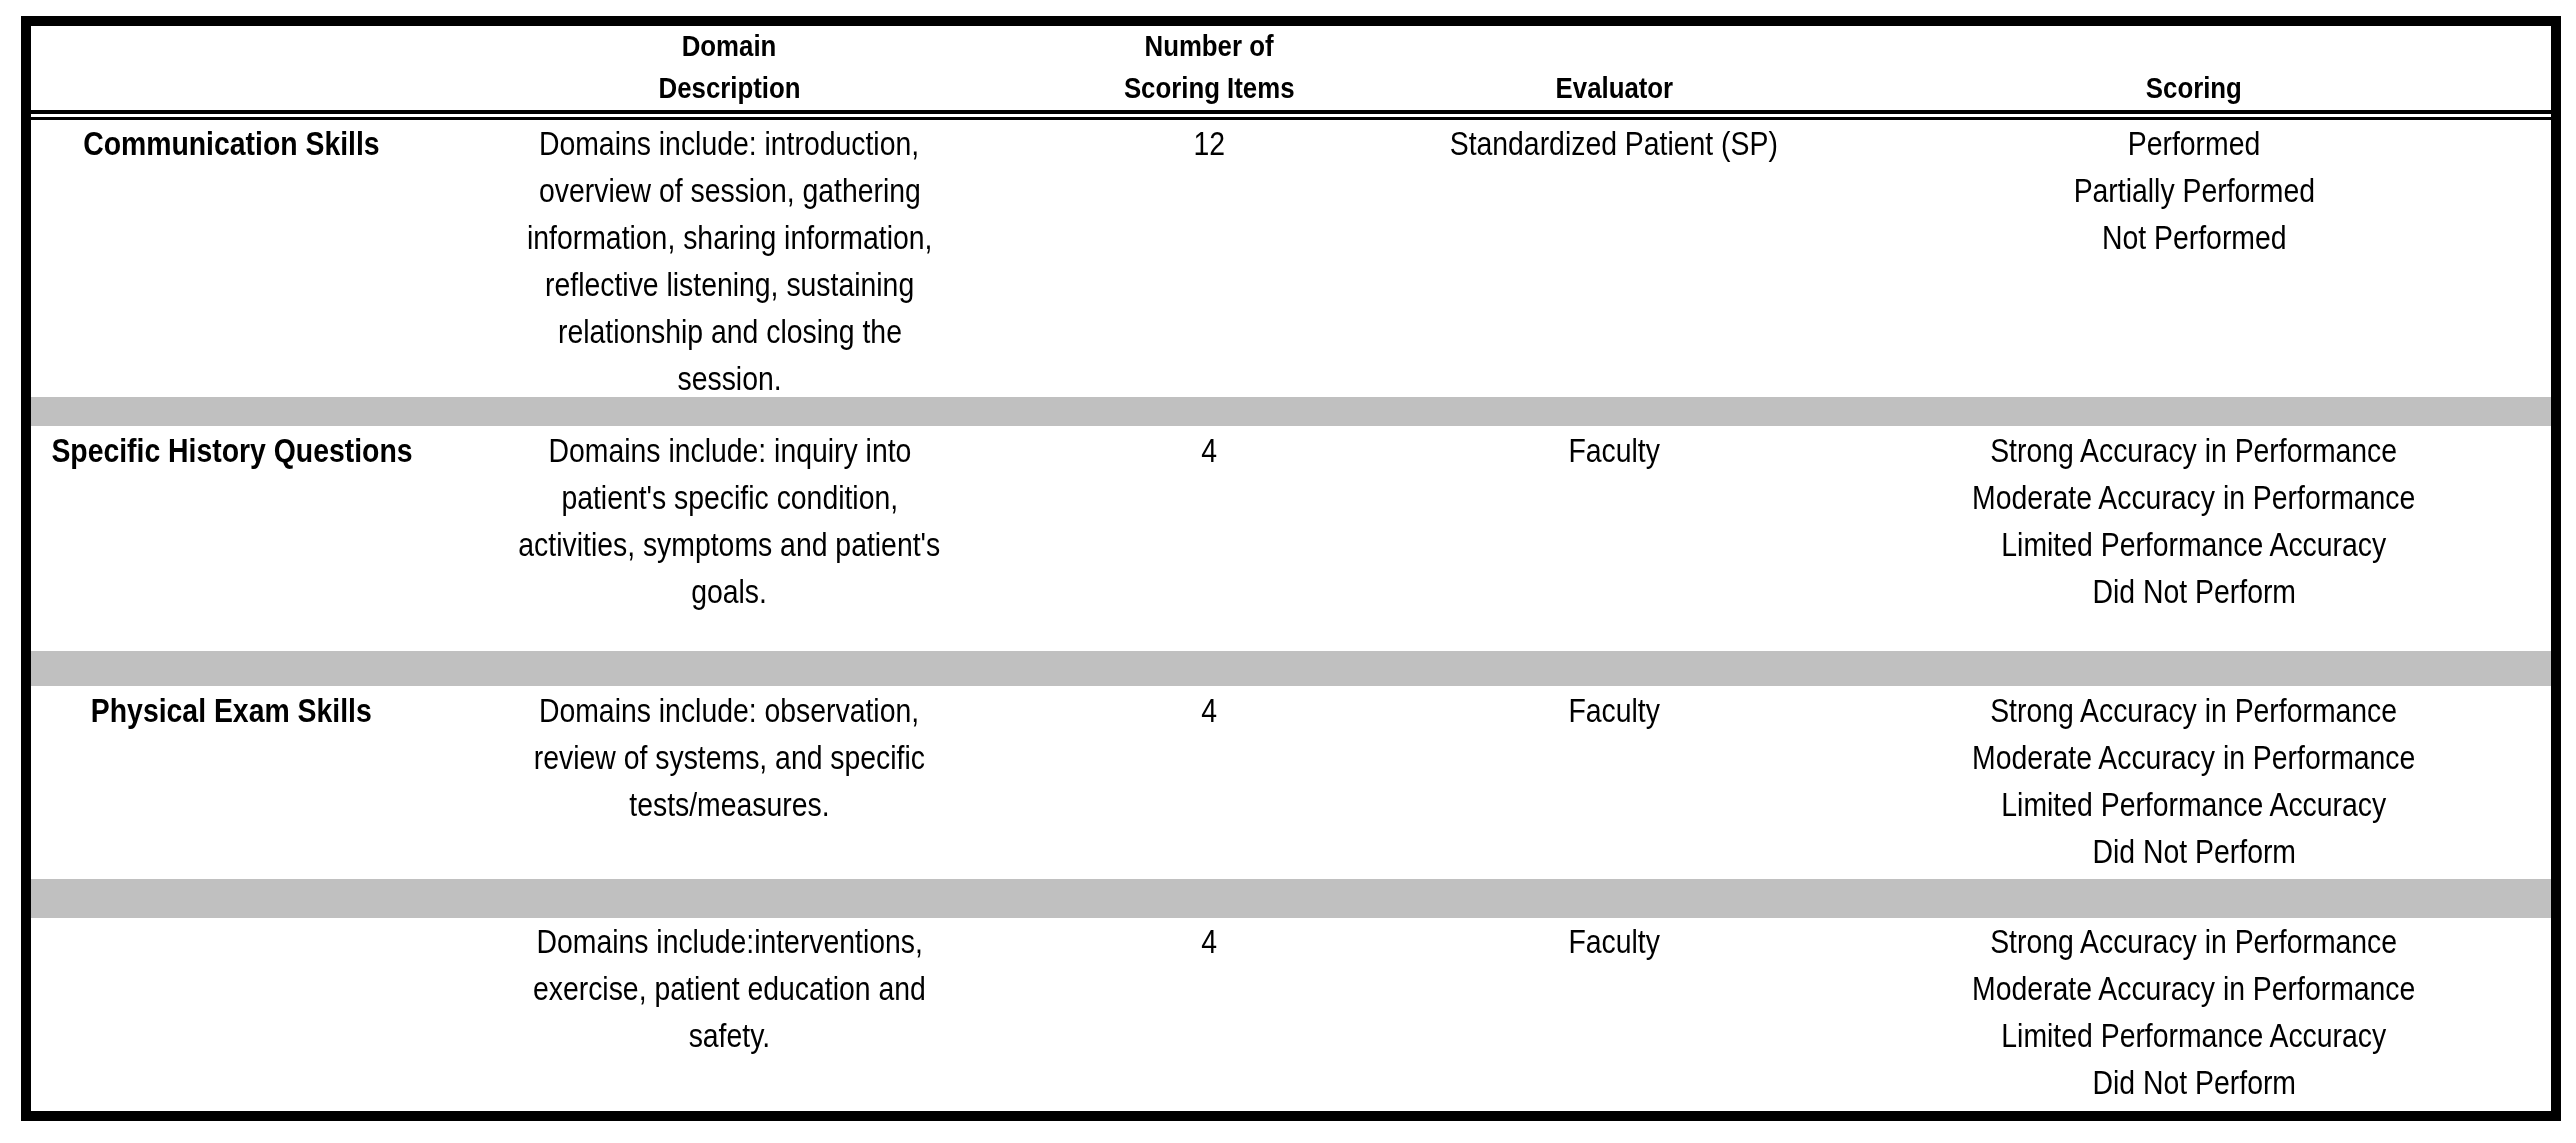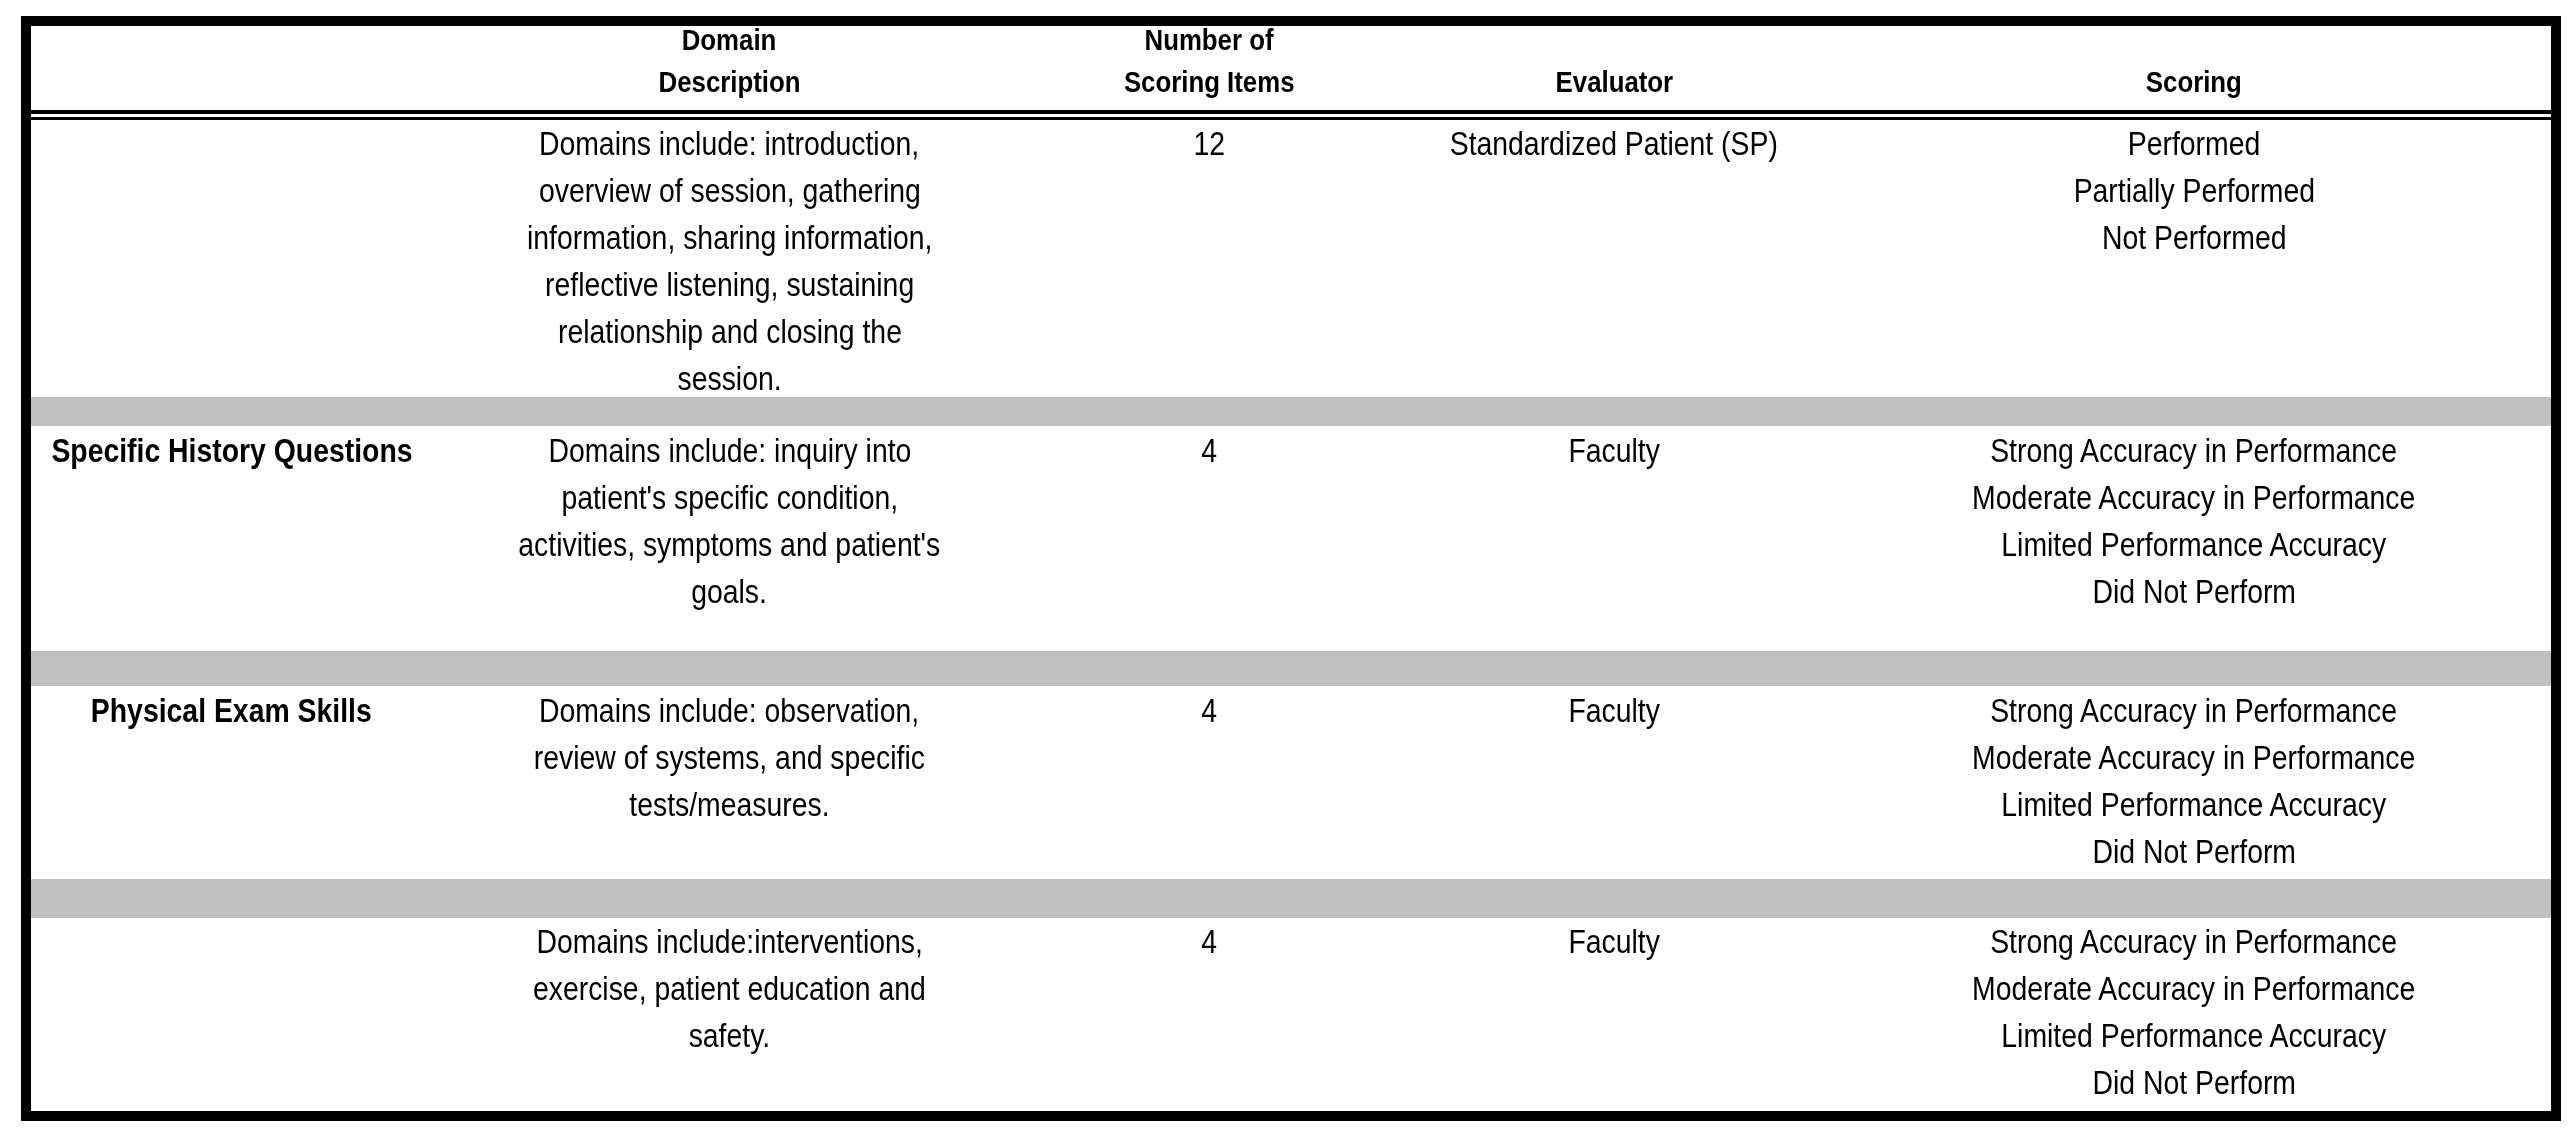--- a/index.html
+++ b/index.html
@@ -55,21 +55,21 @@
       position: absolute;
       top: 0;
       height: 100%;
       display: flex;
       flex-direction: column;
       align-items: center;
       text-align: center;
     }
     .header-row .cell {
       justify-content: flex-end;
-      padding-bottom: 7px;
+      padding-bottom: 1px;
       box-sizing: border-box;
     }
     .c1 { left: 0px;    width: 401px; }
     .c2 { left: 401px;  width: 595px; }
     .c3 { left: 996px; width: 364px; }
     .c4 { left: 1360px; width: 446px; }
     .c5 { left: 1806px; width: 714px; }
     .line {
       display: block;
       white-space: nowrap;
@@ -108,20 +108,23 @@
     </div>
     <div class="cell c5">
       <span class="hline">Scoring</span>
     </div>
   </div>
 
   <div class="rule-thick rule-a"></div>
   <div class="rule-thick rule-b"></div>
 
   <div class="row" style="top:94px;height:277px;">
+    <div class="cell c1">
+      <span class="line bold">Communication Skills</span>
+    </div>
     <div class="cell c2">
       <span class="line">Domains include: introduction,</span>
       <span class="line">overview of session, gathering</span>
       <span class="line">information, sharing information,</span>
       <span class="line">reflective listening, sustaining</span>
       <span class="line">relationship and closing the</span>
       <span class="line">session.</span>
     </div>
     <div class="cell c3">
       <span class="line">12</span>

